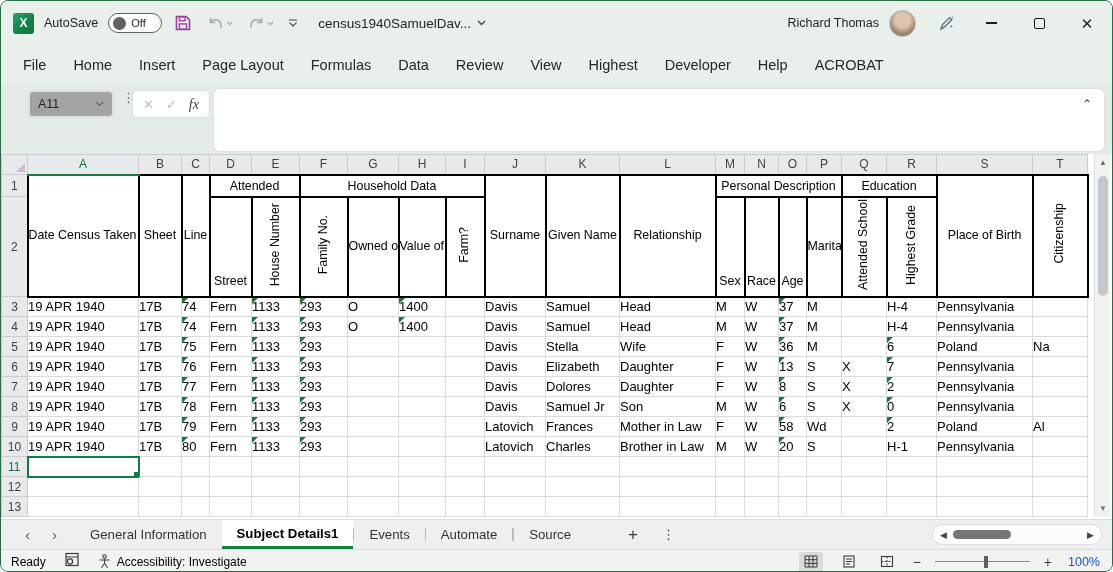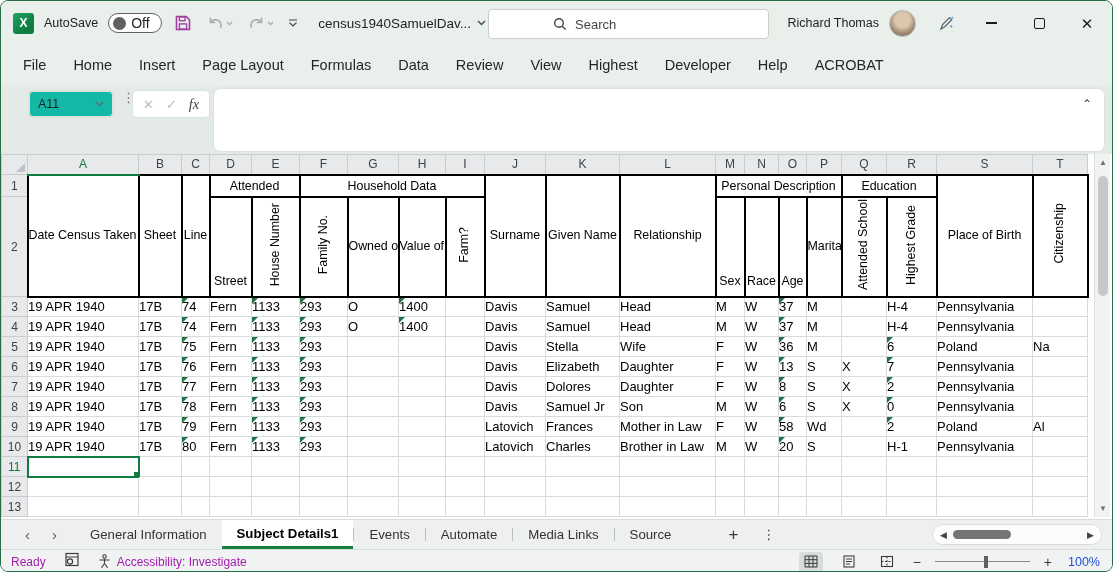--- a/index.html
+++ b/index.html
@@ -6,21 +6,21 @@
   *{box-sizing:border-box;}
   .window{position:relative;width:1113px;height:572px;border:1.5px solid #266C45;border-radius:8px;overflow:hidden;background:#fff;}
 
   
   .titlebar{position:absolute;left:0;top:0;width:100%;height:44px;background:#E9EFEB;}
   .tb-left{position:absolute;left:12px;top:0;height:44px;display:flex;align-items:center;gap:10px;}
   .excel-icon{width:21px;height:21px;border-radius:3px;background:linear-gradient(135deg,#21A366 0%,#107C41 70%);color:#fff;font-weight:700;font-size:12px;display:flex;align-items:center;justify-content:center;}
   .autosave-label{font-size:12.5px;color:#242424;}
   .toggle{width:54px;height:20px;border:1px solid #616161;border-radius:10px;background:#fff;display:flex;align-items:center;padding:0 4px;gap:5px;}
   .toggle .knob{width:13px;height:13px;border-radius:50%;background:#616161;}
-  .toggle .state{font-size:14px;color:#242424;}
+  .toggle .state{font-size:11px;color:#242424;}
   .tb-icon{display:flex;align-items:center;justify-content:center;height:28px;padding:0 2px;}
   .mini-chev{margin-left:1px;}
   .doc-title{display:flex;align-items:center;gap:6px;font-size:13.5px;color:#242424;margin-left:8px;}
   .search-box{position:absolute;left:487px;top:8px;width:281px;height:30px;background:#fff;border:1px solid #C9CEC9;border-radius:4px;display:flex;align-items:center;padding-left:64px;gap:8px;}
   .search-box .ph{font-size:13px;color:#454545;}
   .tb-right{position:absolute;right:10px;top:0;height:44px;display:flex;align-items:center;gap:18px;}
   .user-name{font-size:12.5px;color:#242424;}
   .avatar{width:27px;height:27px;border-radius:50%;background:radial-gradient(circle at 50% 36%,#dcc6ae 0 36%,#a68f77 62%,#6e5d4e 100%);border:1px solid #b9b9b9;margin-left:-8px;}
   .win-btn{width:30px;height:30px;display:flex;align-items:center;justify-content:center;color:#1a1a1a;}
   .min-glyph{width:11px;height:1.4px;background:#1a1a1a;}
@@ -31,21 +31,21 @@
   .ribbon{position:absolute;left:0;top:44px;width:100%;height:40px;background:#E9EFEB;}
   .rtab-list{position:absolute;left:22px;top:0;height:40px;display:flex;align-items:center;gap:27px;}
   .rtab{font-size:14.5px;color:#262626;white-space:nowrap;}
   .ribbon-right{position:absolute;right:14px;top:6px;display:flex;align-items:center;gap:12px;}
   .comments-btn{height:27px;background:#fff;border:1px solid #BDBDBD;border-radius:5px;display:flex;align-items:center;gap:7px;padding:0 11px;font-size:13px;color:#242424;}
   .share-btn{height:27px;background:#107C41;border-radius:5px;display:flex;align-items:center;gap:7px;padding:0 10px;color:#fff;font-size:13px;}
   .share-btn .sep{width:1px;height:17px;background:rgba(255,255,255,.45);}
 
   
   .fband{position:absolute;left:0;top:84px;width:100%;height:69px;background:#E4EAE6;}
-  .name-box{position:absolute;left:28px;top:6px;width:84px;height:26px;background:#14b8a6;border:1px solid #E0E3E0;border-radius:4px;display:flex;align-items:center;justify-content:space-between;padding:0 8px;font-size:12.5px;color:#242424;box-shadow:0 0 2px rgba(0,0,0,.12);}
+  .name-box{position:absolute;left:28px;top:6px;width:84px;height:26px;background:#a3a3a3;border:1px solid #E0E3E0;border-radius:4px;display:flex;align-items:center;justify-content:space-between;padding:0 8px;font-size:12.5px;color:#242424;box-shadow:0 0 2px rgba(0,0,0,.12);}
   .fdots{position:absolute;left:121px;top:10px;color:#6a6a6a;font-size:13px;letter-spacing:0;line-height:6px;}
   .fbtns{position:absolute;left:132px;top:6px;height:26px;background:#fff;border-radius:4px;display:flex;align-items:center;gap:12px;padding:0 10px;box-shadow:0 0 2px rgba(0,0,0,.12);}
   .fx-cancel,.fx-enter{font-size:13px;color:#BDBDBD;}
   .fx-label{font-family:"Liberation Serif",serif;font-style:italic;font-size:14.5px;color:#444;}
   .formula-input{position:absolute;left:213px;top:4px;right:8px;height:62px;background:#fff;border-radius:6px;box-shadow:0 0 2px rgba(0,0,0,.12);}
   .collapse-chev{position:absolute;right:12px;top:8px;color:#444;font-size:12px;}
 
   
   .grid-wrap{position:absolute;left:0;top:153px;width:100%;height:365px;background:#fff;overflow:hidden;}
   table.sheet{border-collapse:collapse;table-layout:fixed;width:1086px;}
@@ -80,21 +80,21 @@
   .sheet-extra{display:flex;align-items:center;gap:24px;margin-left:42px;color:#444;}
   .add-sheet{font-size:17px;color:#3b3b3b;}
   .more-sheets{font-size:13px;color:#3b3b3b;letter-spacing:1px;}
   .hscroll{position:absolute;right:10px;top:4px;width:170px;height:21px;background:#FCFCFC;border:1px solid #DCDCDC;border-radius:11px;display:flex;align-items:center;padding:0 7px;}
   .hscroll .harr{color:#444;font-size:9px;}
   .hscroll .hthumb{width:58px;height:9px;background:#757575;border-radius:5px;margin-left:6px;margin-right:auto;}
 
   
   .statusbar{position:absolute;left:0;top:548px;width:100%;height:24px;background:#F1F3F2;border-top:1px solid #D8DCDA;}
   .sb-left{position:absolute;left:10px;top:0;height:23px;display:flex;align-items:center;gap:18px;}
-  .sb-label{font-size:12px;color:#a21caf;}
+  .sb-label{font-size:12px;color:#000000;}
   .sb-right{position:absolute;right:10px;top:0;height:23px;display:flex;align-items:center;gap:14px;}
   .view-btn{width:24px;height:20px;display:flex;align-items:center;justify-content:center;border-radius:3px;}
   .view-btn.active{background:#D8DCDA;}
   .zoom-track{position:relative;width:95px;height:1px;background:#8a8a8a;}
   .zoom-thumb{position:absolute;left:52%;top:-5.5px;width:4px;height:12px;background:#5f5f5f;}
   .zoom-sign{font-size:14px;color:#3b3b3b;}
   .zoom-pct{font-size:12.5px;color:#1d4ed8;min-width:36px;text-align:center;}
 </style>
 </head>
 <body>
@@ -139,27 +139,20 @@
             <line x1="1" y1="1" x2="9" y2="1" stroke="#444" stroke-width="1.2"></line>
             <polyline points="1.5,3.6 5,7 8.5,3.6" fill="none" stroke="#444" stroke-width="1.2"></polyline>
           </svg>
       </span>
       <div class="doc-title">
         <span>census1940SamuelDav...</span>
         <svg width="9" height="6" viewBox="0 0 9 6">
             <polyline points="1,1 4.5,4.5 8,1" fill="none" stroke="#444" stroke-width="1.3"></polyline>
           </svg>
       </div>
-    </div>
-    <div class="search-box">
-      <svg width="14" height="14" viewBox="0 0 14 14">
-          <circle cx="6" cy="6" r="4.3" fill="none" stroke="#454545" stroke-width="1.4"></circle>
-          <line x1="9.2" y1="9.2" x2="12.6" y2="12.6" stroke="#454545" stroke-width="1.4"></line>
-        </svg>
-      <span class="ph">Search</span>
     </div>
     <div class="tb-right">
       <span class="user-name">Richard Thomas</span>
       <div class="avatar"></div>
       <span class="tb-icon">
         <svg width="20" height="20" viewBox="0 0 20 20">
             <path d="M5 16 L6.6 11.6 L13.6 4.6 L15.8 6.8 L8.8 13.8 Z" fill="none" stroke="#5a6a72" stroke-width="1.3"></path>
             <path d="M15.2 11.6 l.55 1.3 1.3.55 -1.3.55 -.55 1.3 -.55-1.3 -1.3-.55 1.3-.55z" fill="#4a9edd"></path>
             <path d="M16.6 3.2 l.4 1 1 .4 -1 .4 -.4 1 -.4-1 -1-.4 1-.4z" fill="#4a9edd"></path>
           </svg>
@@ -563,21 +556,20 @@
       <span>›</span>
     </div>
     <div class="stab-list">
         <div class="stab">General Information</div>
         <div class="stab active">Subject Details1</div>
         <div class="stab-sep"></div>
         <div class="stab">Events</div>
         <div class="stab-sep"></div>
         <div class="stab">Automate</div>
         <div class="stab-sep"></div>
-        <div class="stab">Media Links</div>
         <div class="stab-sep"></div>
         <div class="stab">Source</div>
       </div>
     <div class="sheet-extra">
       <span class="add-sheet">+</span>
       <span class="more-sheets">⋮</span>
     </div>
     <div class="hscroll">
       <span class="harr">◀</span>
       <div class="hthumb"></div>

